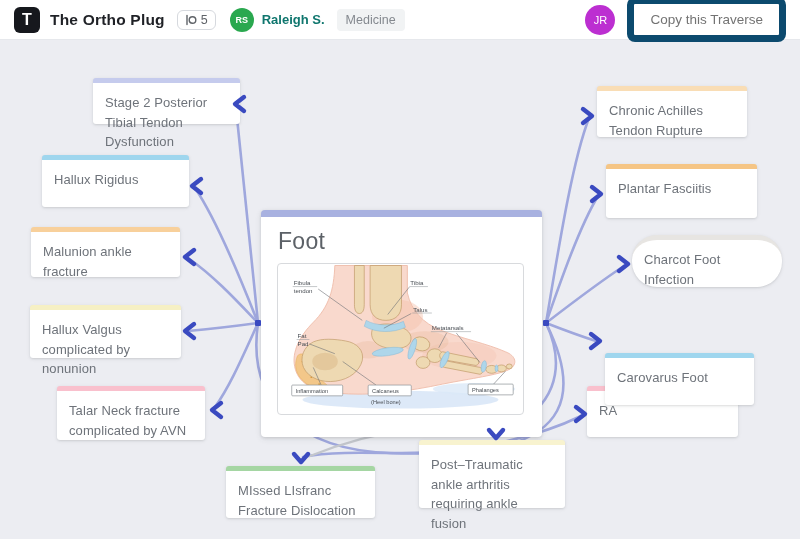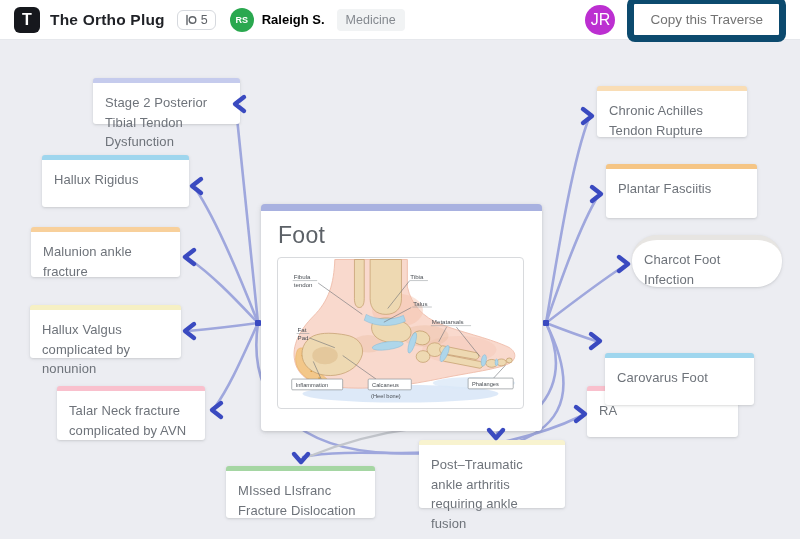--- a/index.html
+++ b/index.html
@@ -20,29 +20,29 @@
   .app-title { font-size:15.5px; font-weight:600; color:#1f2126; letter-spacing:.2px; margin-right:12px; }
   .count-badge {
     display:flex; align-items:center; gap:4px; border:1px solid #d6d9de;
     border-radius:6px; padding:2px 7px; font-size:12.5px; color:#5f6368; margin-right:14px;
   }
   .avatar-sm {
     width:24px; height:24px; border-radius:50%; background:#2aa84f; color:#fff;
     font-size:9px; font-weight:bold; display:flex; align-items:center; justify-content:center;
     margin-right:8px;
   }
-  .author-name { font-size:13px; font-weight:600; color:#000000; margin-right:12px; }
+  .author-name { font-size:13px; font-weight:600; color:#0f766e; margin-right:12px; }
   .pill {
     background:#f1f3f4; color:#84898f; font-size:12.5px;
     border-radius:4px; padding:4px 9px;
   }
   .header-right { margin-left:auto; display:flex; align-items:center; gap:12px; }
   .avatar-lg {
     width:30px; height:30px; border-radius:50%; background:#bc2fd1; color:#fff;
-    font-size:16px; font-weight:500; display:flex; align-items:center; justify-content:center;text-align:center;
+    font-size:11px; font-weight:500; display:flex; align-items:center; justify-content:center;text-align:center;
   }
   .copy-btn {
     background:#fff; border:7px solid #0c4a6e; border-radius:8px;
     padding:8px 16px; font-size:13.5px; color:#737373; cursor:pointer;
     font-family:"Liberation Sans", sans-serif;
   }
 
   
   .canvas { position:absolute; top:0; left:0; width:800px; height:539px; }
   svg.layer { position:absolute; top:0; left:0; pointer-events:none; }
@@ -65,21 +65,21 @@
   .n5  { left:226px; top:466px; width:149px; height:52px; }
   .n6  { left:419px; top:440px; width:146px; height:68px; }
   .n7  { left:587px; top:386px; width:151px; height:51px; }
   .n8  { left:597px; top:86px;  width:150px; height:51px; }
   .n9  { left:606px; top:164px; width:151px; height:54px; }
   .n10 { left:632px; top:235px; width:150px; height:52px;border-radius:25px; }
   .n11 { left:605px; top:316px; width:149px; height:52px;margin-top:37px; }
 
   
   .center-card {
-    position:absolute; left:261px; top:204px; width:281px; height:227px;
+    position:absolute; left:261px; top:210px; width:281px; height:227px;
     background:#fff; border-radius:4px; border-top:7px solid var(--accent,#a8b1e0);
     box-shadow:0 1px 3px rgba(60,64,67,.16), 0 2px 6px rgba(60,64,67,.1);
     z-index:2; cursor:pointer;
   }
   .center-title { font-size:23px; color:#5c6167; padding:11px 0 8px 17px; letter-spacing:.3px; }
   .diagram-box {
     margin:0 16px; width:247px; height:152px;
     border:1px solid #d8dadd; border-radius:4px; background:#fff; overflow:hidden;
   }
 </style>

